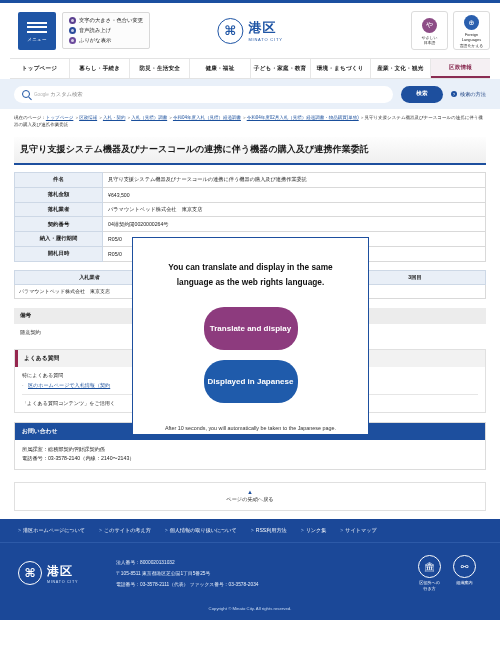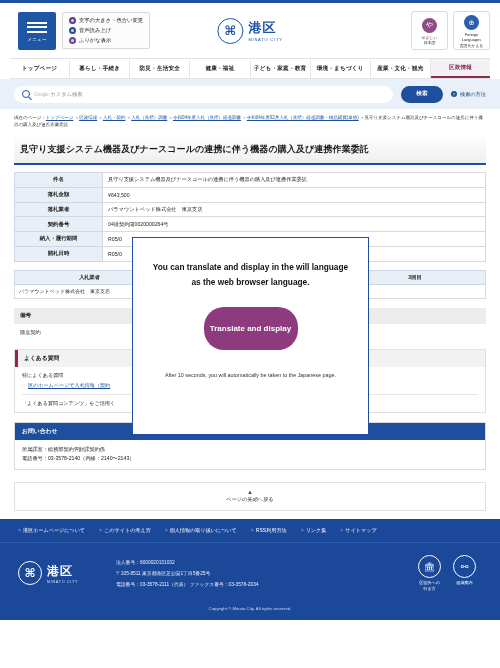--- a/index.html
+++ b/index.html
@@ -421,19 +421,20 @@
           <div>組織案内</div>
         </div>
       </div>
     </div>
   </div>
   <div class="copyright">Copyright © Minato City. All rights reserved.</div>
 </div>
 
 <div class="modal-backdrop">
   <div class="modal" style="pointer-events:auto">
-    <div class="modal-msg">You can translate and display in the will language as the web browser language.</div>
+    <div class="modal-msg">You can translate and display in the same language as the web rights language.</div>
     <div class="modal-btns">
       <div class="mbtn purple">Translate and display</div>
+      <div class="mbtn blue">Displayed in Japanese</div>
     </div>
     <div class="modal-foot">After 10 seconds, you will automatically be taken to the Japanese page.</div>
   </div>
 </div>
 
 </body></html>

